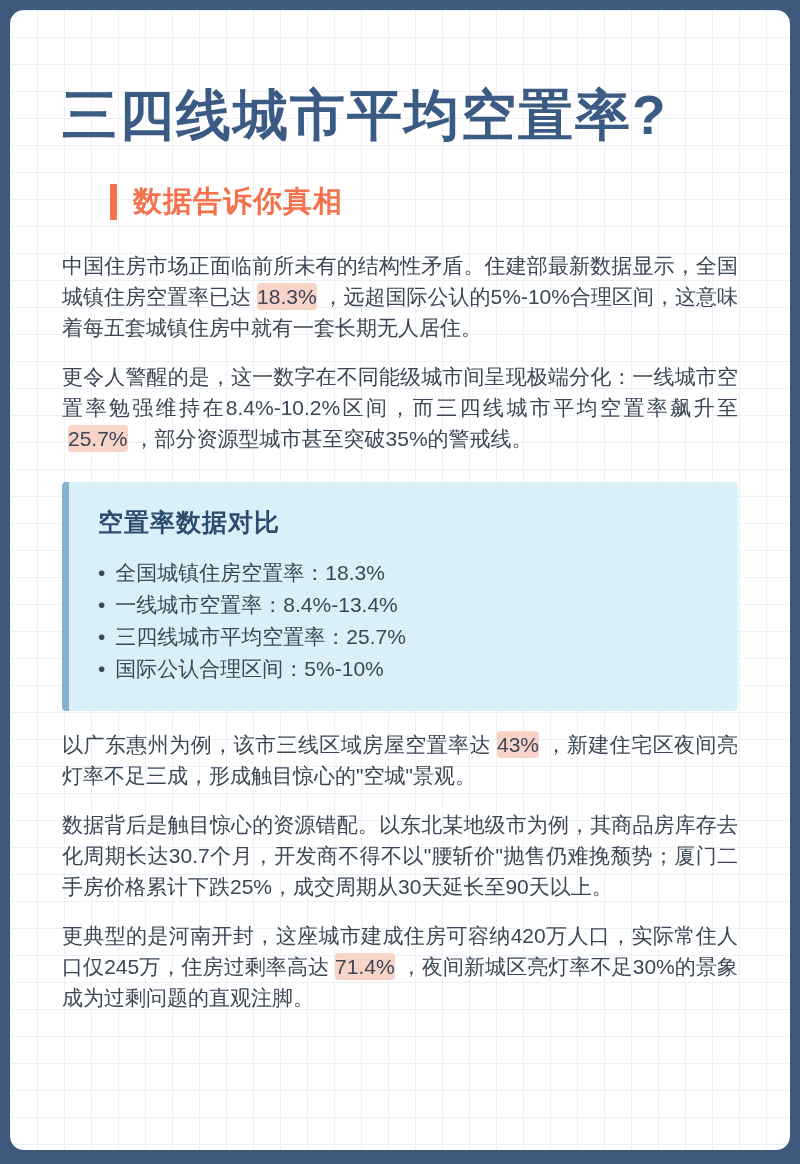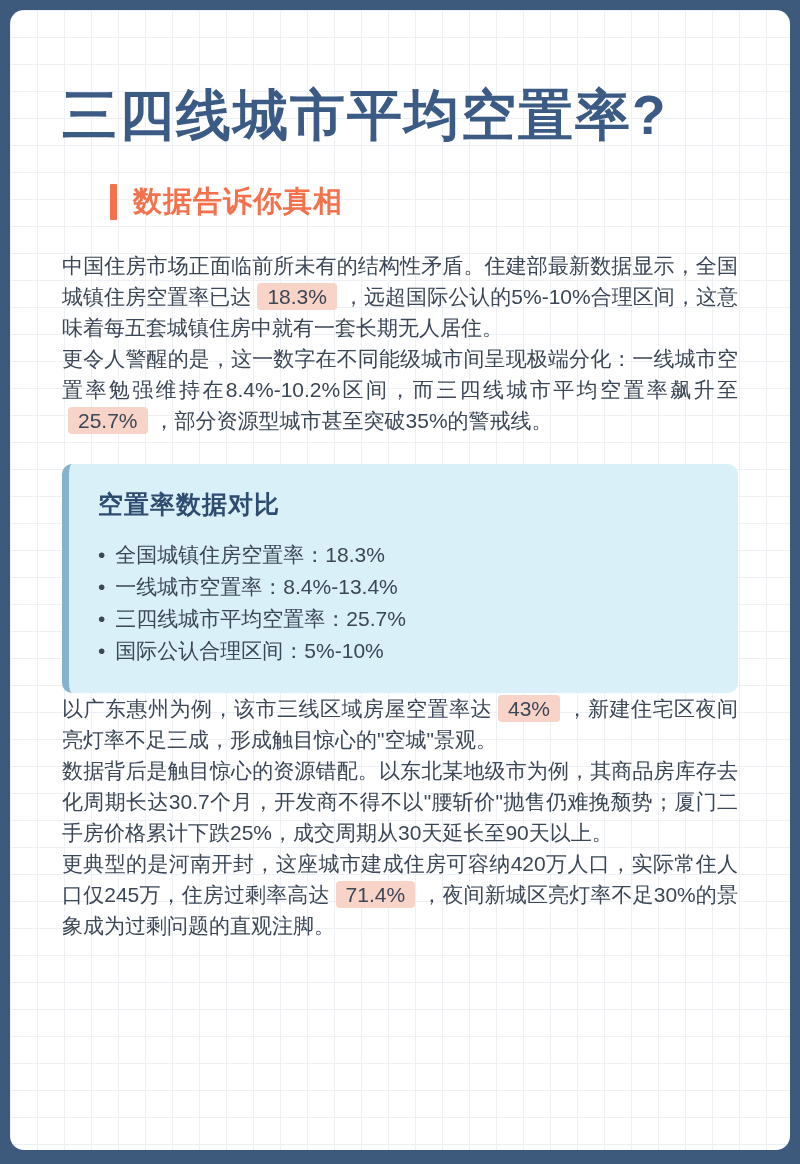--- a/index.html
+++ b/index.html
@@ -54,38 +54,39 @@
     border-radius:1px;
     flex:0 0 auto;
   }
   .section-heading .label{
     font-size:29px;
     font-weight:800;
     color:var(--accent);
     letter-spacing:1px;
   }
   p.body-para{
+    margin-top:18px;
     font-size:21px;
     line-height:31px;
     color:var(--body);
     text-align:justify;
   }
   p.body-para.first{margin-top:28px;}
   .hl{
     background:var(--hl-bg);
     border-radius:4px;
-    padding:2px 10px;
+    padding:2px 0;
     margin:0 6px;
     white-space:nowrap;
   }
   .data-box{
     margin-top:28px;
     background:var(--box-bg);
     border-left:7px solid var(--box-border);
-    border-radius:10px;
+    border-radius:4px;
     padding:24px 30px 26px 29px;
   }
   .data-box-title{
     font-size:25px;
     font-weight:800;
     color:var(--box-title);
     margin-bottom:18px;
     letter-spacing:1px;
   }
   .data-box-list{list-style:none;}

